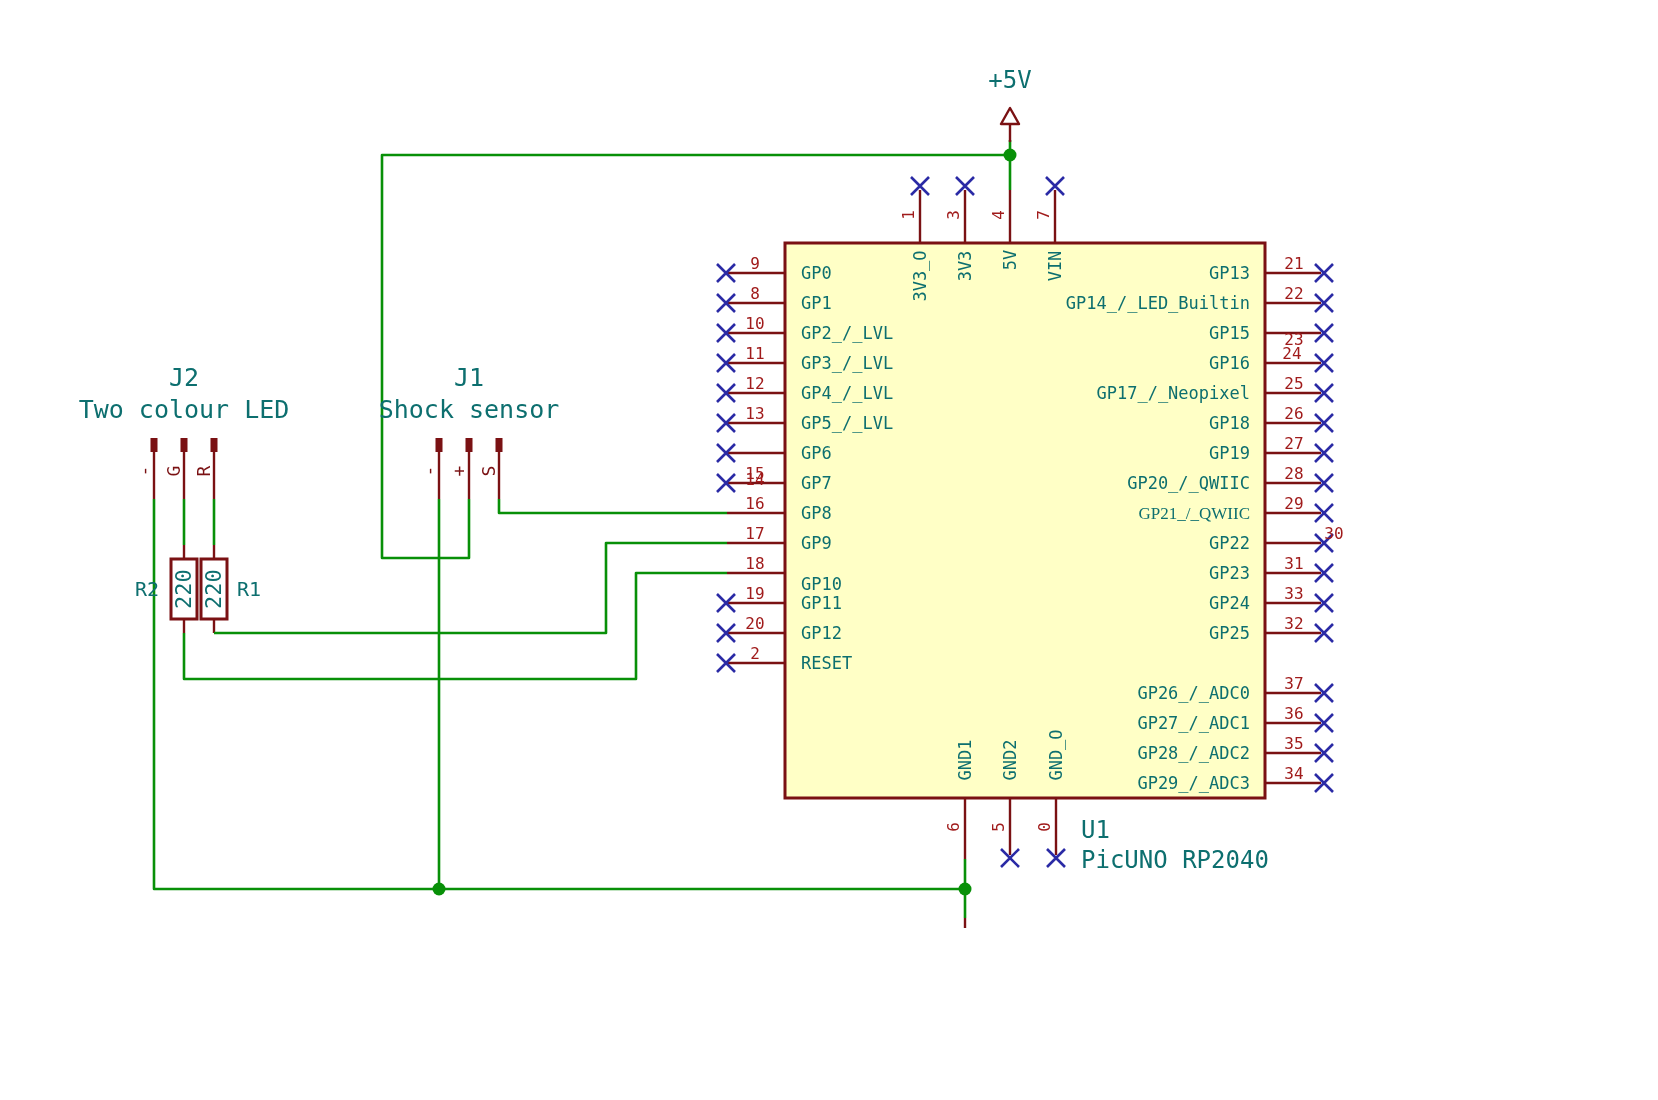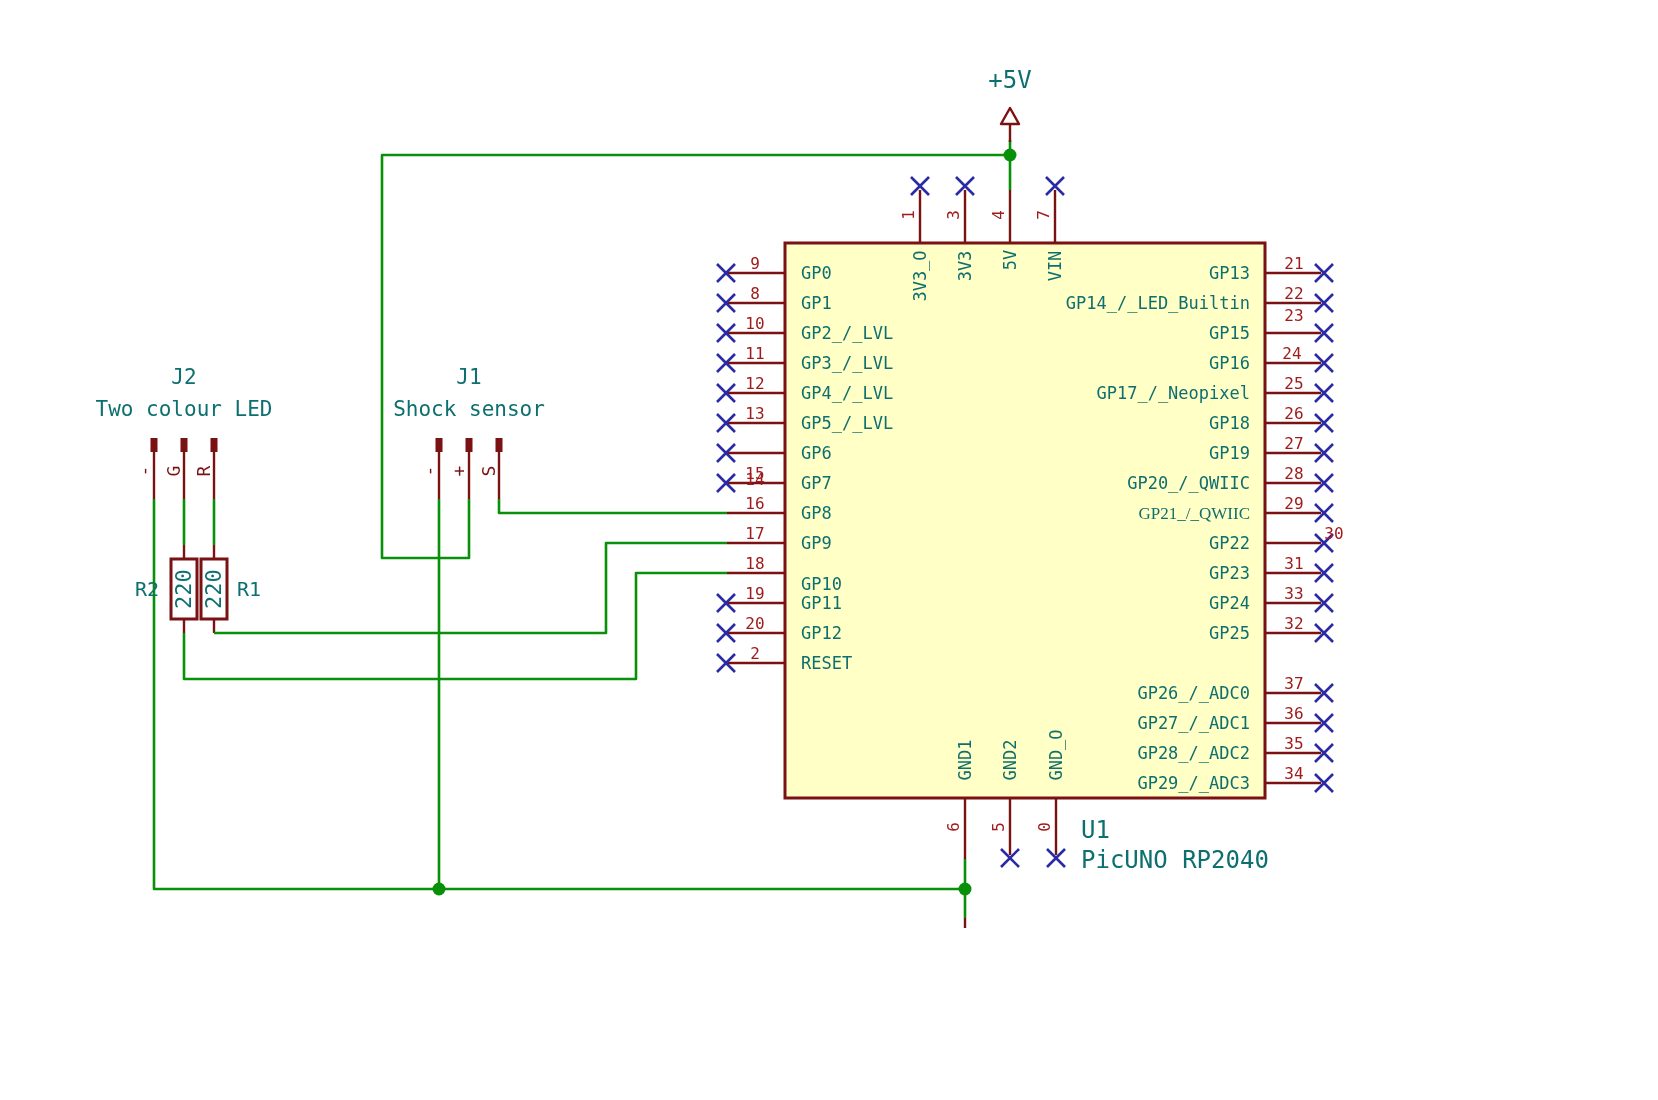--- a/index.html
+++ b/index.html
@@ -8,21 +8,21 @@
   html,body{margin:0;padding:0;background:var(--bg);}
   #canvas{position:relative;width:1658px;height:928px;background:var(--bg);overflow:hidden;
           font-family:"DejaVu Sans Mono", monospace;}
   #schematic-svg{position:absolute;left:0;top:0;}
   #labels{position:absolute;left:0;top:0;width:100%;height:100%;pointer-events:none;}
   .t{position:absolute;white-space:pre;line-height:1;font-family:"DejaVu Sans Mono", monospace;}
   .teal{color:var(--teal);}
   .dred{color:var(--sym);}
   .num{color:var(--num);}
   .fs16{font-size:16px;} .fs17{font-size:17px;} .fs18{font-size:18px;}
-  .fs20{font-size:20px;} .fs21{font-size:21px;} .fs22{font-size:22px;} .fs24{font-size:24px;}
+  .fs20{font-size:20px;} .fs21{font-size:25px;} .fs22{font-size:22px;} .fs24{font-size:24px;}
   .ctr{transform:translate(-50%,-50%);}
   .vctr{transform:translate(-50%,-50%) rotate(-90deg);}
   .lmid{transform:translateY(-50%);}
 </style>
 </head>
 <body>
 
 <div id="canvas">
   <svg id="schematic-svg" width="1658" height="1100" viewBox="0 0 1658 1100">
       <rect x="785" y="243" width="480" height="555" fill="#FFFFC6" stroke="#7A1113" stroke-width="3"></rect>
@@ -177,21 +177,21 @@
       <span class="t num fs16 ctr" style="left: 755px; top: 594px;">19</span>
       <span class="t teal fs17 lmid" style="left: 801px; top: 603px;">GP11</span>
       <span class="t num fs16 ctr" style="left: 755px; top: 624px;">20</span>
       <span class="t teal fs17 lmid" style="left: 801px; top: 633px;">GP12</span>
       <span class="t num fs16 ctr" style="left: 755px; top: 654px;">2</span>
       <span class="t teal fs17 lmid" style="left: 801px; top: 663px;">RESET</span>
       <span class="t num fs16 ctr" style="left: 1294px; top: 264px;">21</span>
       <span class="t teal fs17 lmid" style="top: 273px; right: 408px;">GP13</span>
       <span class="t num fs16 ctr" style="left: 1294px; top: 294px;">22</span>
       <span class="t teal fs17 lmid" style="top: 303px; right: 408px;">GP14_/_LED_Builtin</span>
-      <span class="t num fs16 ctr" style="left: 1294px; top: 316px;">23</span>
+      <span class="t num fs16 ctr" style="left: 1294px; top: 340px;">23</span>
       <span class="t teal fs17 lmid" style="top: 333px; right: 408px;">GP15</span>
       <span class="t num fs16 ctr" style="left: 1292px; top: 354px;">24</span>
       <span class="t teal fs17 lmid" style="top: 363px; right: 408px;">GP16</span>
       <span class="t num fs16 ctr" style="left: 1294px; top: 384px;">25</span>
       <span class="t teal fs17 lmid" style="top: 393px; right: 408px;">GP17_/_Neopixel</span>
       <span class="t num fs16 ctr" style="left: 1294px; top: 414px;">26</span>
       <span class="t teal fs17 lmid" style="top: 423px; right: 408px;">GP18</span>
       <span class="t num fs16 ctr" style="left: 1294px; top: 444px;">27</span>
       <span class="t teal fs17 lmid" style="top: 453px; right: 408px;">GP19</span>
       <span class="t num fs16 ctr" style="left: 1294px; top: 474px;">28</span>

